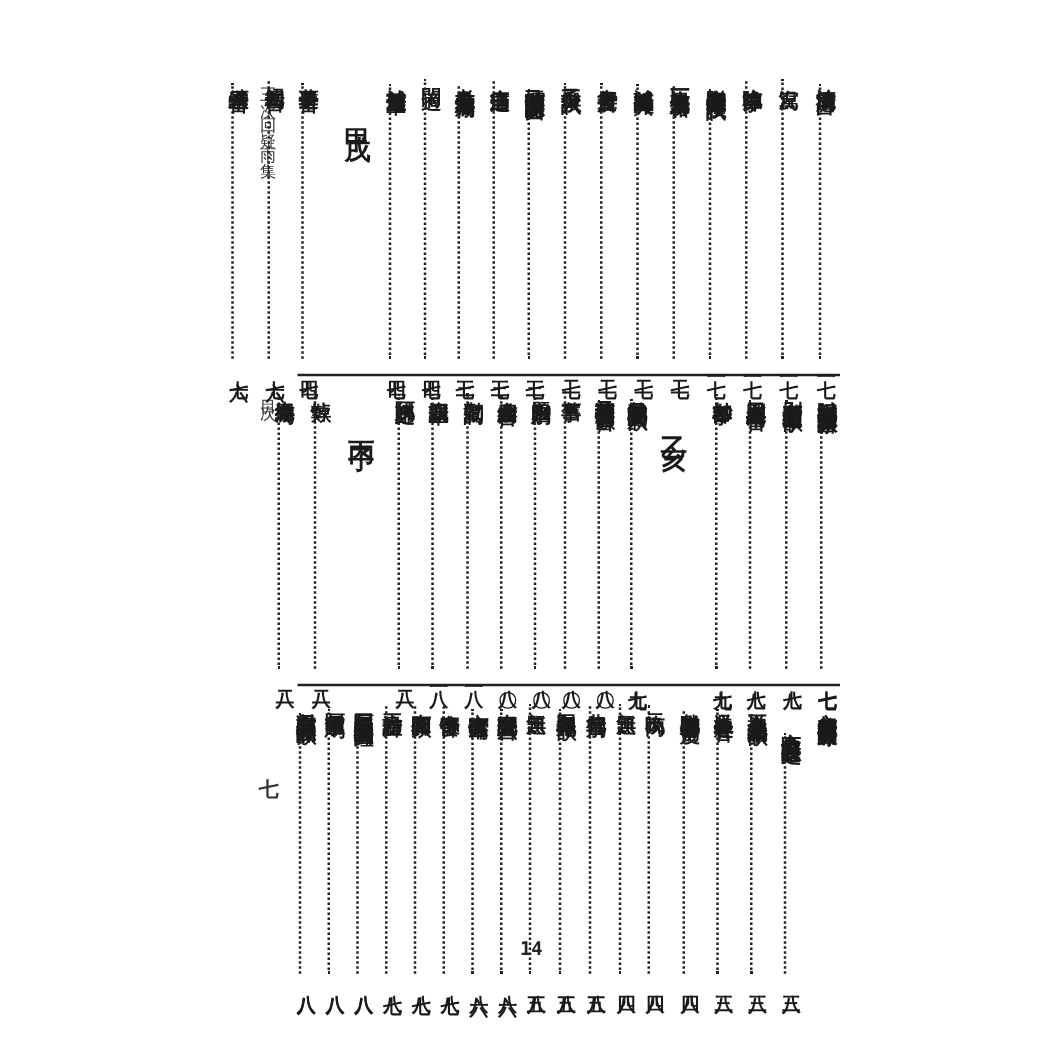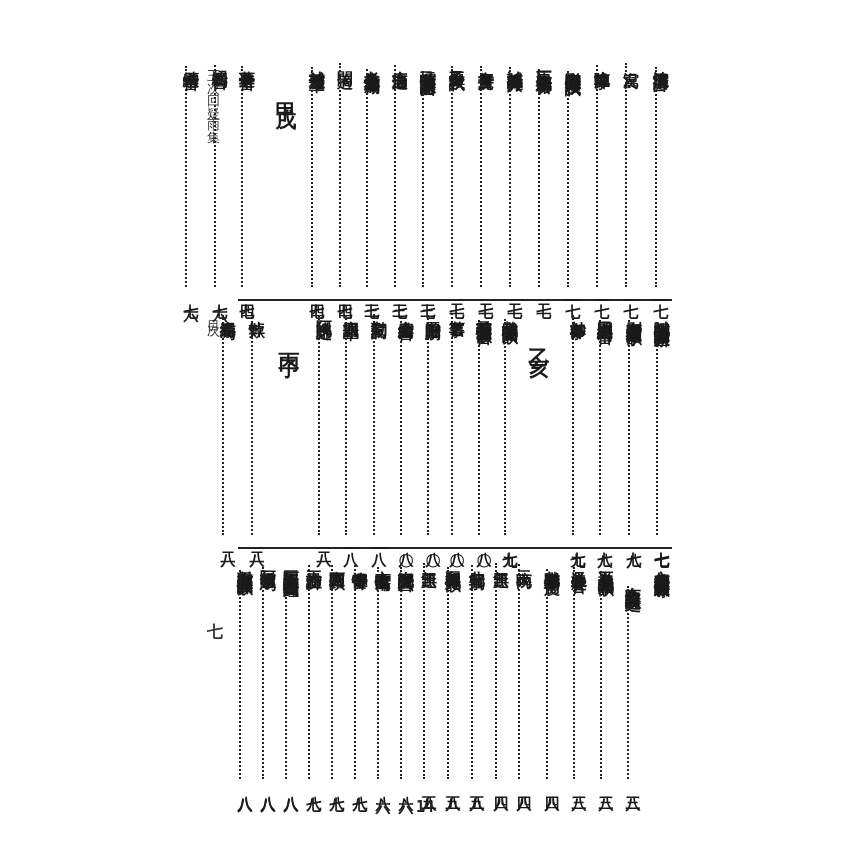--- a/index.html
+++ b/index.html
@@ -314,14 +314,14 @@
       <span class="title">阿鎖雪中下馬</span>
       <span class="leader"></span>
       <span class="num">八八</span>
     </div>
   <div class="col" style="left:234px; top:558px; height:228px;">
       <span class="title">對雪有感和陸仲謀韻</span>
       <span class="leader"></span>
       <span class="num">八八</span>
     </div>
 
-  <div class="pageno" style="top:798px;">14</div>
+  <div class="pageno" style="top:750px;">14</div>
 </div>
 
 </body></html>

